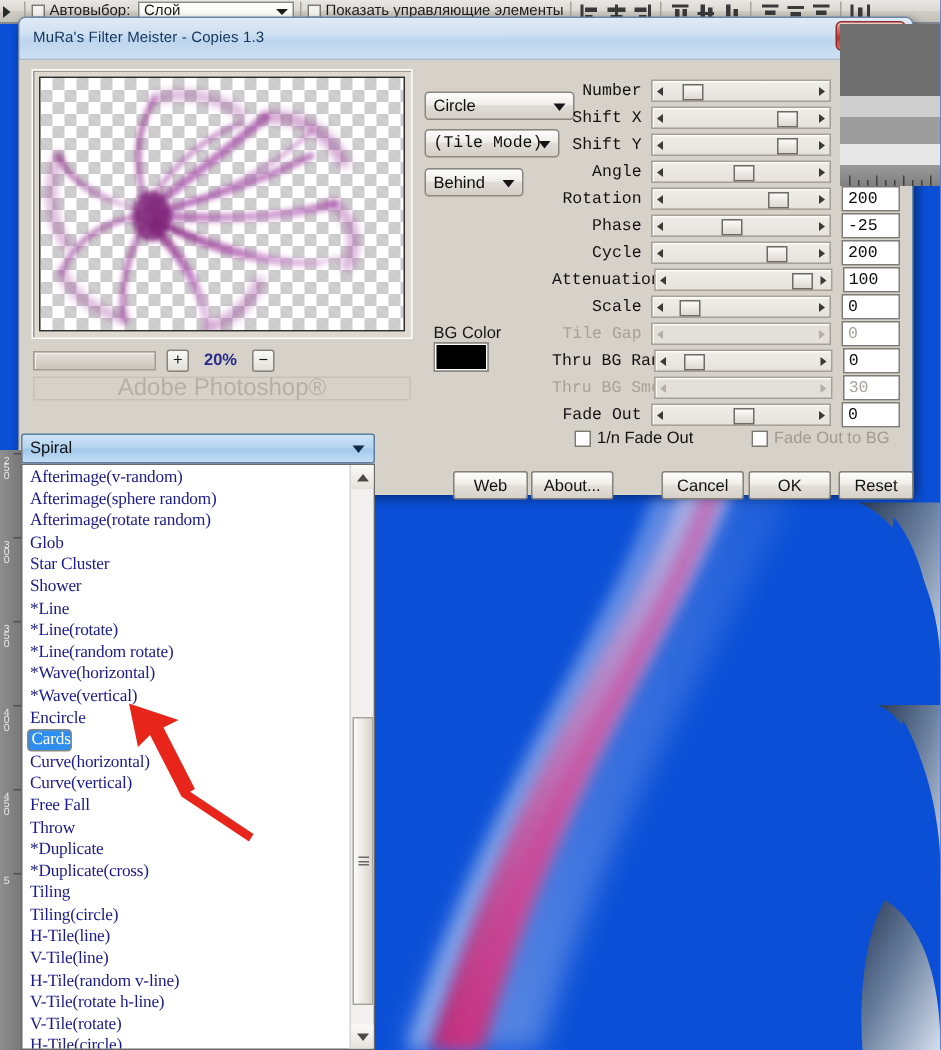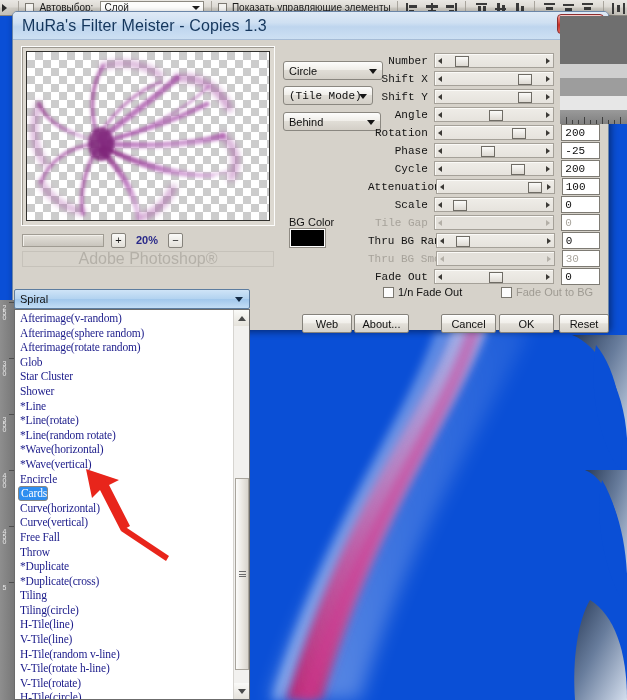--- a/index.html
+++ b/index.html
@@ -19,21 +19,20 @@
   }
 
   
   .ps-toolbar {
     position: absolute; left: 0; top: 0; width: 627px; height: 16px;
     background: linear-gradient(to bottom, #e9e7e3 0%, #dcd9d3 48%, #cfccc5 52%, #c4c1b9 100%);
     border-bottom: 1px solid #8a8780;
     display: flex; align-items: center;
     font-size: 10px; color: #1c1c1c;
     overflow: hidden;
-    justify-content: space-between;
   }
   .tb-sep { width: 1px; height: 14px; background: #a9a59d; margin: 0 4px; flex: none; }
   .tb-chk {
     width: 9px; height: 9px; background: #f4f3f0;
     border: 1px solid #7d7a73; flex: none; margin-right: 3px;
   }
   .tb-label { white-space: nowrap; flex: none; }
   .tb-combo {
     width: 104px; height: 14px; background: #fcfcfb; border: 1px solid #8c8981;
     margin-left: 5px; display: flex; align-items: center; position: relative; flex: none;
@@ -64,21 +63,21 @@
     overflow: visible;
   }
   .dlg-titlebar {
     height: 28px; width: 100%;
     background: linear-gradient(to bottom, #dfeaf6 0%, #cfe0f2 40%, #bed5ee 55%, #cde0f3 100%);
     border-radius: 4px 4px 0 0;
     border-bottom: 1px solid #a6bcd6;
     display: flex; align-items: center; position: relative;
   }
   .dlg-title {
-    padding-left: 9px; font-size: 16px; color: #14365c; letter-spacing: 0.1px;
+    padding-left: 9px; font-size: 10px; color: #14365c; letter-spacing: 0.1px;
   }
   .dlg-close {
     position: absolute; right: 4px; top: 2px; width: 47px; height: 20px;
     border-radius: 4px; border: 1px solid #8d2d2d;
     background: linear-gradient(to bottom, #f0928c 0%, #dc5a52 35%, #c32f26 55%, #e06a60 100%);
     display: flex; align-items: center; justify-content: center;
     color: #fff; font-size: 12px; font-weight: bold;
     text-shadow: 0 1px 1px rgba(0,0,0,0.5);
     box-shadow: inset 0 1px 0 rgba(255,255,255,0.5);
   }
@@ -140,21 +139,21 @@
     padding-left: 5px;
   }
   .sel .arr {
     position: absolute; right: 5px; top: 50%; margin-top: -2px;
     width: 0; height: 0;
     border-left: 4px solid transparent; border-right: 4px solid transparent;
     border-top: 5px solid #151515;
   }
   .sel-shape { left: 270px; top: 21px;  width: 100px; height: 19px; }
   .sel-tile  { left: 270px; top: 46px;  width: 90px;  height: 19px; font-family: Liberation Mono, monospace; }
-  .sel-blend { left: 270px; top: 72px;  width: 98px;  height: 19px; }
+  .sel-blend { left: 270px; top: 72px;  width: 66px;  height: 19px; }
 
   .bgcolor-label {
     position: absolute; left: 276px; top: 176px; font-size: 11px; color: #161616;
   }
   .bgcolor-sw {
     position: absolute; left: 277px; top: 189px; width: 35px; height: 18px;
     background: #000; border: 1px solid #fefefe;
     box-shadow: 0 0 0 1px #8f8b83;
   }
 

